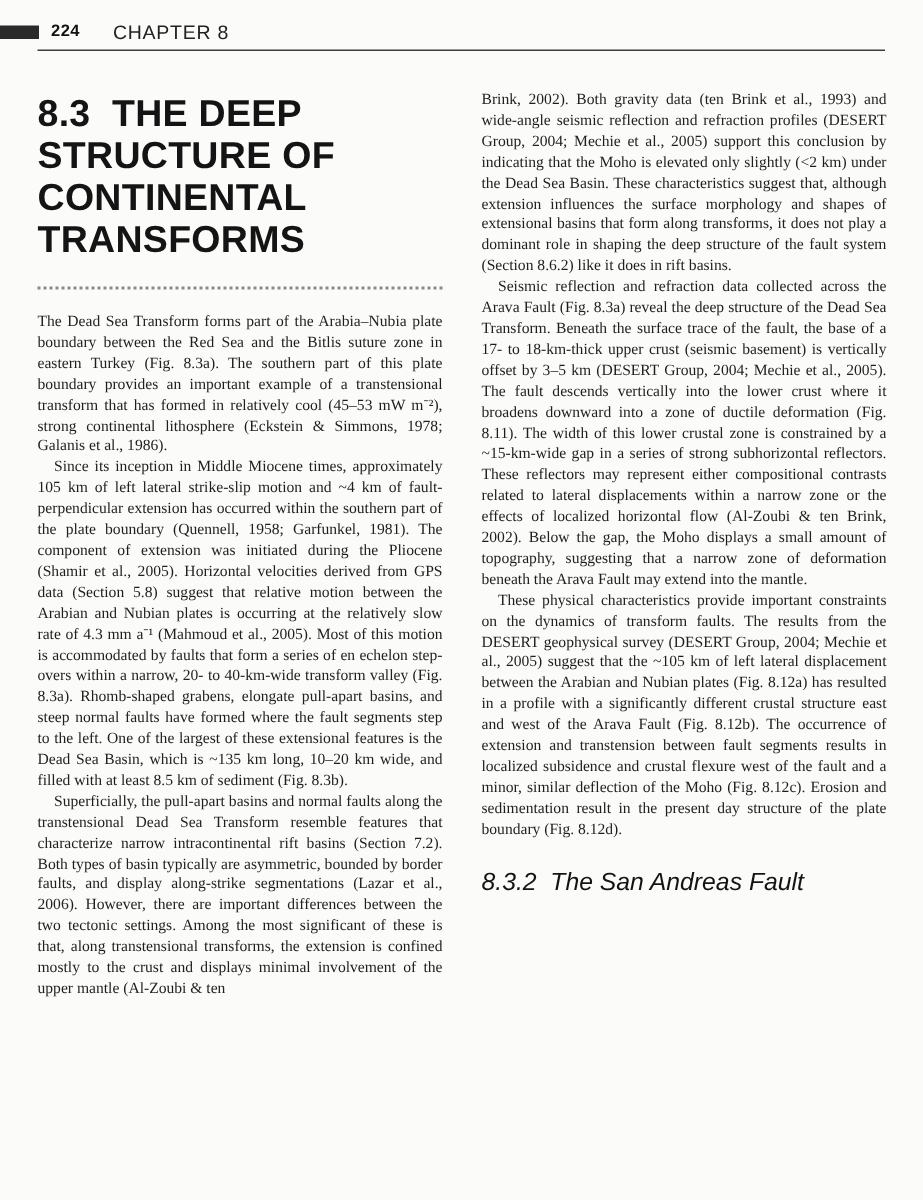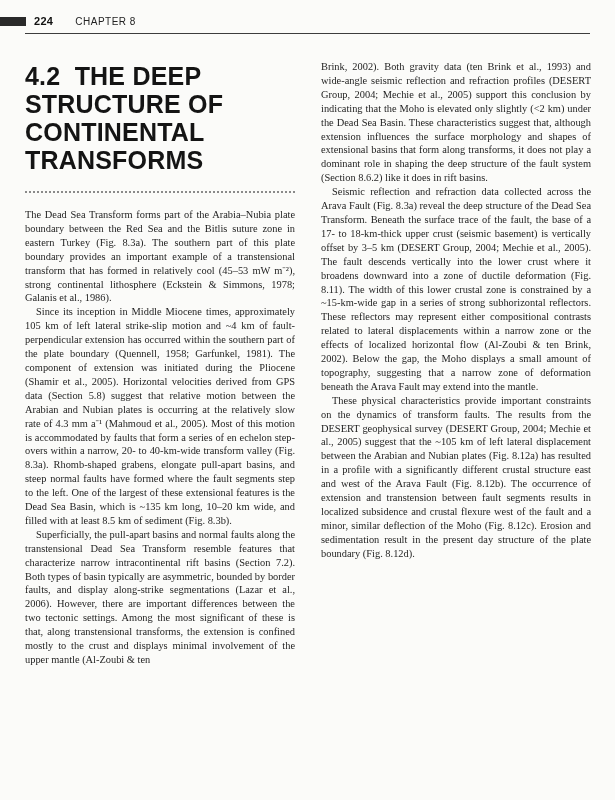--- a/index.html
+++ b/index.html
@@ -35,21 +35,21 @@
     margin-right: 8px;
     flex: none;
   }
   .pagenum {
     font-size: 11px;
     font-weight: bold;
     letter-spacing: 0.3px;
     color: #111;
   }
   .chapter {
-    font-size: 10px;
+    font-size: 13px;
     letter-spacing: 0.5px;
     margin-left: 22px;
     color: #222;
   }
   .header-rule {
     border: none;
     border-top: 1px solid #3d3d3d;
     margin: 5px 0 0 25px;
   }
   
@@ -110,27 +110,28 @@
   <div class="runhead">
     <div class="edge-bar"></div>
     <span class="pagenum">224</span>
     <span class="chapter">CHAPTER 8</span>
   </div>
   <hr class="header-rule">
 
   <div class="columns">
 
     <div class="col">
-      <h1 class="section-title">4.2  THE DEEP STRUCTURE OF CONTINENTAL TRANSFORMS</h1>
+      <h1 class="section-title">8.3  THE DEEP STRUCTURE OF CONTINENTAL TRANSFORMS</h1>
       <div class="dotted-rule"></div>
       <p class="body-par">The Dead Sea Transform forms part of the Arabia–Nubia plate boundary between the Red Sea and the Bitlis suture zone in eastern Turkey (Fig. 8.3a). The southern part of this plate boundary provides an important example of a transtensional transform that has formed in relatively cool (45–53 mW m⁻²), strong continental lithosphere (Eckstein &amp; Simmons, 1978; Galanis et al., 1986).</p>
       <p class="body-par indent">Since its inception in Middle Miocene times, approximately 105 km of left lateral strike-slip motion and ~4 km of fault-perpendicular extension has occurred within the southern part of the plate boundary (Quennell, 1958; Garfunkel, 1981). The component of extension was initiated during the Pliocene (Shamir et al., 2005). Horizontal velocities derived from GPS data (Section 5.8) suggest that relative motion between the Arabian and Nubian plates is occurring at the relatively slow rate of 4.3 mm a⁻¹ (Mahmoud et al., 2005). Most of this motion is accommodated by faults that form a series of en echelon step-overs within a narrow, 20- to 40-km-wide transform valley (Fig. 8.3a). Rhomb-shaped grabens, elongate pull-apart basins, and steep normal faults have formed where the fault segments step to the left. One of the largest of these extensional features is the Dead Sea Basin, which is ~135 km long, 10–20 km wide, and filled with at least 8.5 km of sediment (Fig. 8.3b).</p>
       <p class="body-par indent">Superficially, the pull-apart basins and normal faults along the transtensional Dead Sea Transform resemble features that characterize narrow intracontinental rift basins (Section 7.2). Both types of basin typically are asymmetric, bounded by border faults, and display along-strike segmentations (Lazar et al., 2006). However, there are important differences between the two tectonic settings. Among the most significant of these is that, along transtensional transforms, the extension is confined mostly to the crust and displays minimal involvement of the upper mantle (Al-Zoubi &amp; ten</p>
     </div>
 
     <div class="col">
       <p class="body-par">Brink, 2002). Both gravity data (ten Brink et al., 1993) and wide-angle seismic reflection and refraction profiles (DESERT Group, 2004; Mechie et al., 2005) support this conclusion by indicating that the Moho is elevated only slightly (&lt;2 km) under the Dead Sea Basin. These characteristics suggest that, although extension influences the surface morphology and shapes of extensional basins that form along transforms, it does not play a dominant role in shaping the deep structure of the fault system (Section 8.6.2) like it does in rift basins.</p>
       <p class="body-par indent">Seismic reflection and refraction data collected across the Arava Fault (Fig. 8.3a) reveal the deep structure of the Dead Sea Transform. Beneath the surface trace of the fault, the base of a 17- to 18-km-thick upper crust (seismic basement) is vertically offset by 3–5 km (DESERT Group, 2004; Mechie et al., 2005). The fault descends vertically into the lower crust where it broadens downward into a zone of ductile deformation (Fig. 8.11). The width of this lower crustal zone is constrained by a ~15-km-wide gap in a series of strong subhorizontal reflectors. These reflectors may represent either compositional contrasts related to lateral displacements within a narrow zone or the effects of localized horizontal flow (Al-Zoubi &amp; ten Brink, 2002). Below the gap, the Moho displays a small amount of topography, suggesting that a narrow zone of deformation beneath the Arava Fault may extend into the mantle.</p>
       <p class="body-par indent">These physical characteristics provide important constraints on the dynamics of transform faults. The results from the DESERT geophysical survey (DESERT Group, 2004; Mechie et al., 2005) suggest that the ~105 km of left lateral displacement between the Arabian and Nubian plates (Fig. 8.12a) has resulted in a profile with a significantly different crustal structure east and west of the Arava Fault (Fig. 8.12b). The occurrence of extension and transtension between fault segments results in localized subsidence and crustal flexure west of the fault and a minor, similar deflection of the Moho (Fig. 8.12c). Erosion and sedimentation result in the present day structure of the plate boundary (Fig. 8.12d).</p>
+      <h2 class="subsection-title later">8.3.2  The San Andreas Fault</h2>
     </div>
 
   </div>
 </div>
 
 </body></html>

